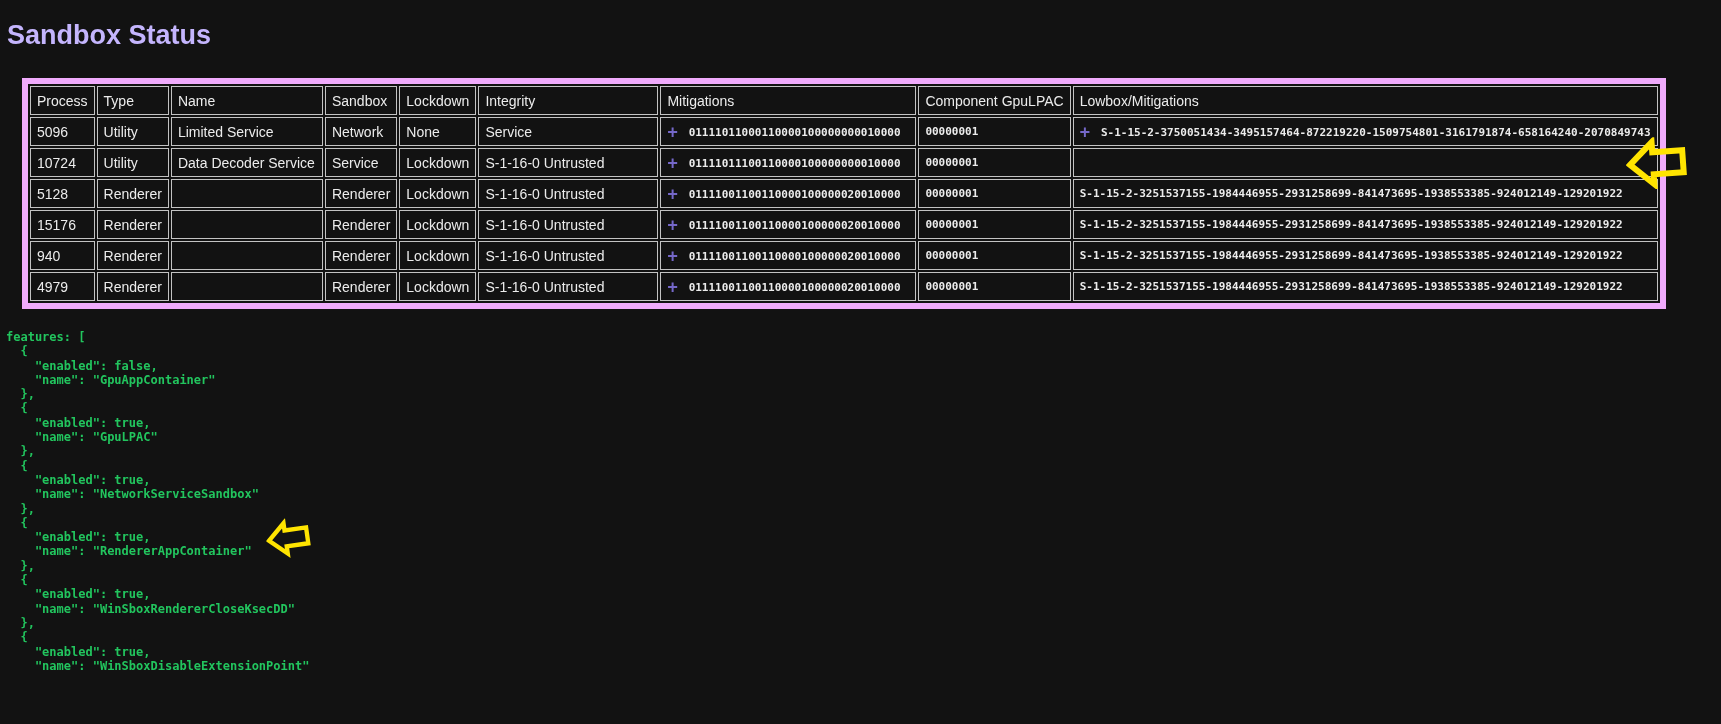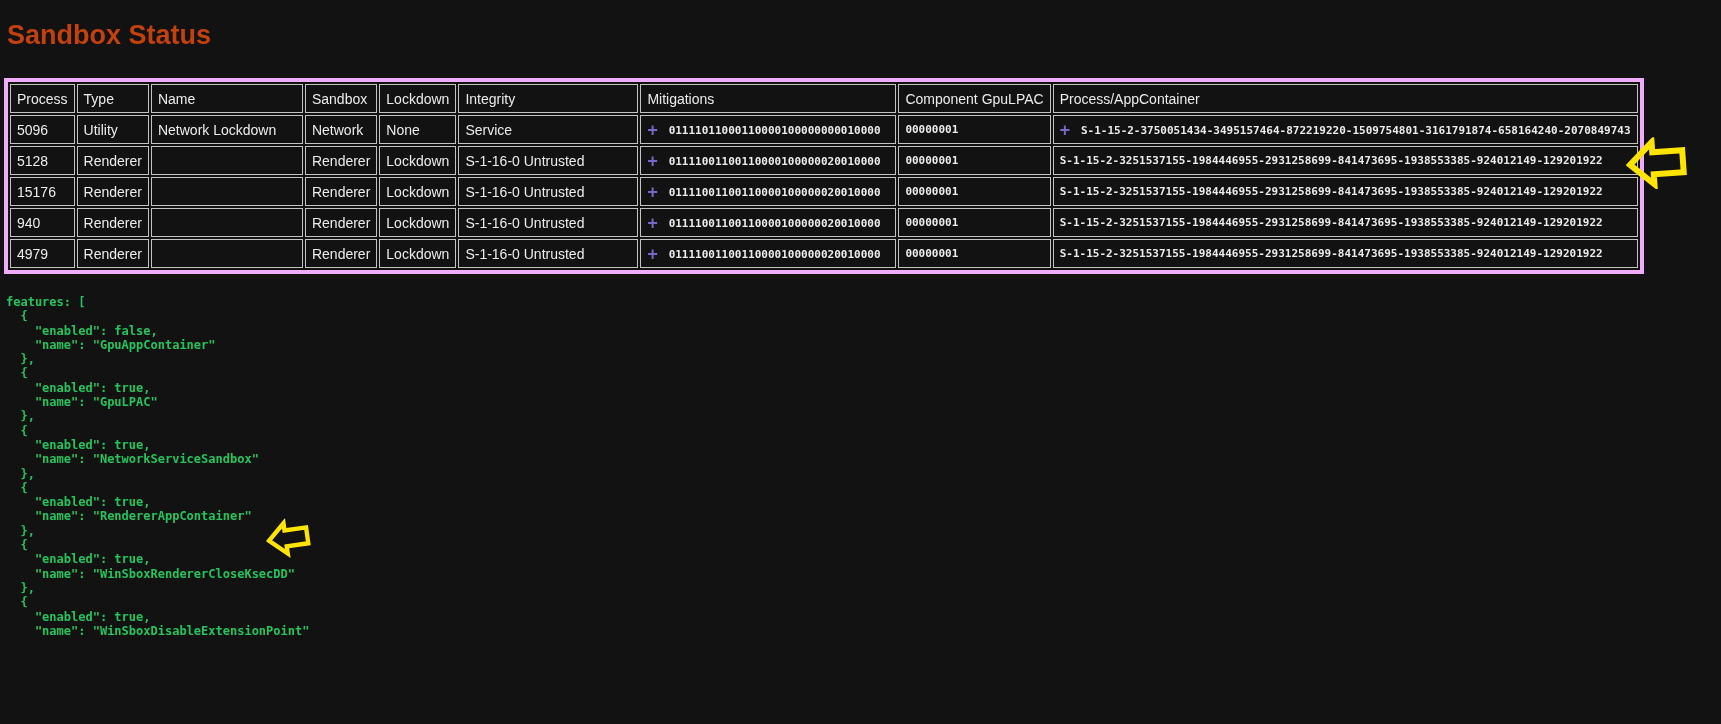--- a/index.html
+++ b/index.html
@@ -11,27 +11,27 @@
     font-family: "Liberation Sans", sans-serif;
     position: relative;
     overflow: hidden;
   }
   h1 {
     margin: 0;
     padding: 19px 0 0 7px;
     font-size: 27px;
     line-height: 33px;
     font-weight: 700;
-    color: #c2410c;
+    color: #c4b5fd;
   }
   table {
-    margin: 26px 0 0 4px;
+    margin: 26px 0 0 22px;
     border-collapse: separate;
     border-spacing: 2px;
-    border: 4px solid #f0abfc;
+    border: 6px solid #f0abfc;
     table-layout: fixed;
   }
   th, td {
     border: 1px solid #c3c3c3;
     padding: 2px 6px;
     height: 29px;
     font-size: 14px;
     font-weight: 400;
     text-align: left;
     vertical-align: middle;
@@ -85,36 +85,47 @@
   <thead>
     <tr>
       <th>Process</th>
       <th>Type</th>
       <th>Name</th>
       <th>Sandbox</th>
       <th>Lockdown</th>
       <th>Integrity</th>
       <th>Mitigations</th>
       <th>Component GpuLPAC</th>
-      <th>Process/AppContainer</th>
+      <th>Lowbox/Mitigations</th>
     </tr>
   </thead>
   <tbody>
     <tr>
       <td>5096</td>
       <td>Utility</td>
-      <td>Network Lockdown</td>
+      <td>Limited Service</td>
       <td>Network</td>
       <td>None</td>
       <td>Service</td>
       <td><span class="plus">+</span><span class="mono">01111011000110000100000000010000</span></td>
       <td class="mono">00000001</td>
       <td><span class="plus">+</span><span class="mono">S-1-15-2-3750051434-3495157464-872219220-1509754801-3161791874-658164240-2070849743</span></td>
     </tr>
     <tr>
+      <td>10724</td>
+      <td>Utility</td>
+      <td>Data Decoder Service</td>
+      <td>Service</td>
+      <td>Lockdown</td>
+      <td>S-1-16-0 Untrusted</td>
+      <td><span class="plus">+</span><span class="mono">01111011100110000100000000010000</span></td>
+      <td class="mono">00000001</td>
+      <td class="mono"></td>
+    </tr>
+    <tr>
       <td>5128</td>
       <td>Renderer</td>
       <td></td>
       <td>Renderer</td>
       <td>Lockdown</td>
       <td>S-1-16-0 Untrusted</td>
       <td><span class="plus">+</span><span class="mono">01111001100110000100000020010000</span></td>
       <td class="mono">00000001</td>
       <td class="mono">S-1-15-2-3251537155-1984446955-2931258699-841473695-1938553385-924012149-129201922</td>
     </tr>

